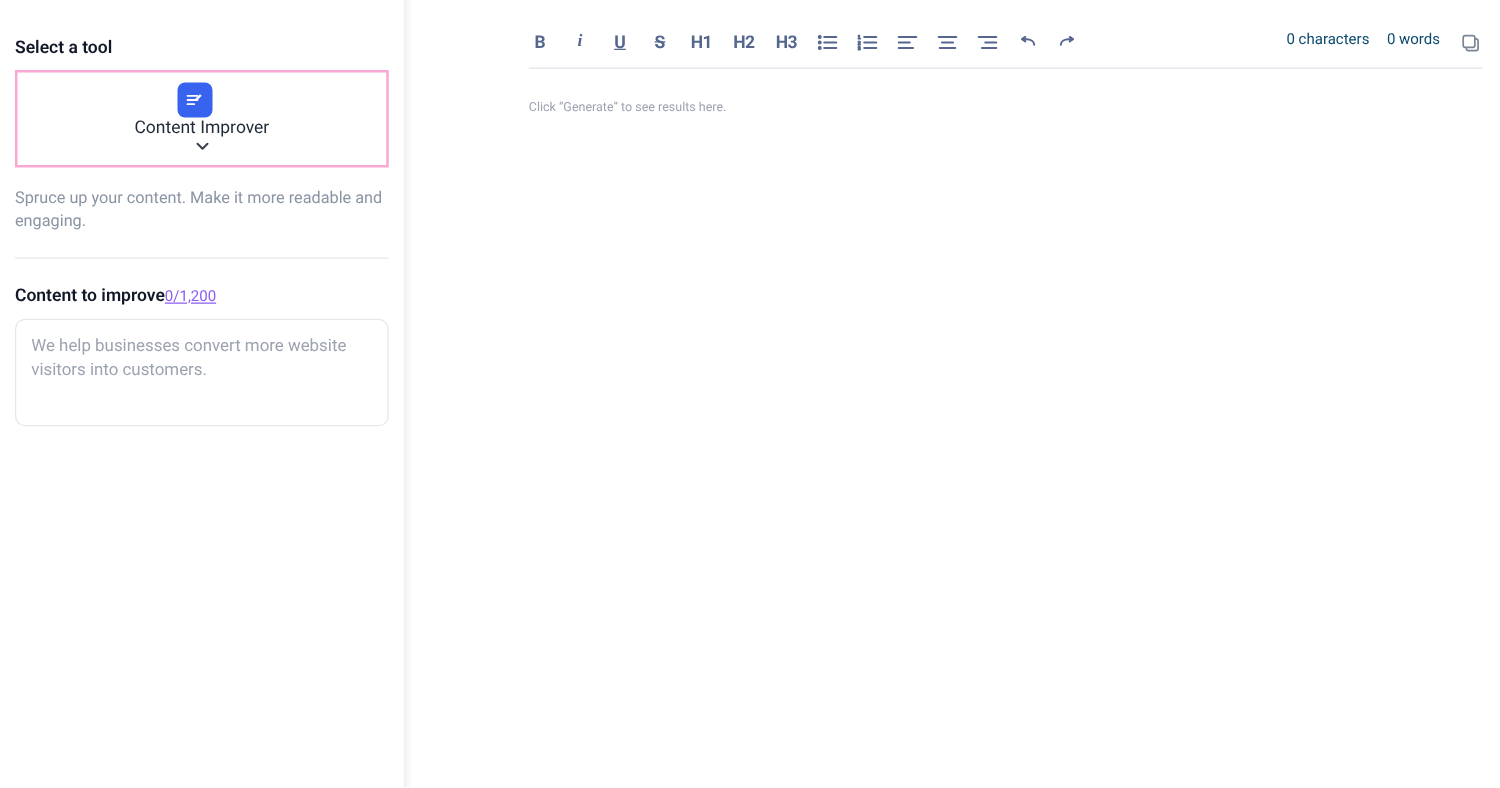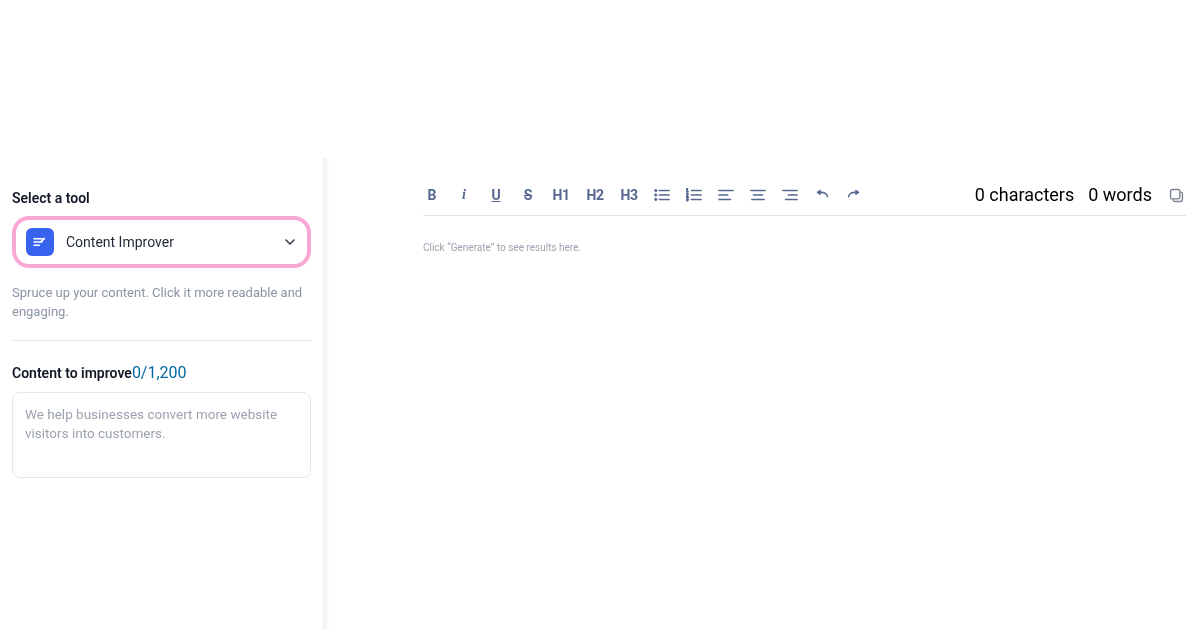--- a/index.html
+++ b/index.html
@@ -9,44 +9,44 @@
     width: 1200px;
     height: 630px;
     overflow: hidden;
     color: #1f2937;
   }
 
   .container {
     display: flex;
     width: 100%;
     height: 100%;
-    padding-top: 160px;
   }
 
   
   .sidebar {
     width: 323px;
     padding: 30px 12px 12px 12px;
     background: #fff;
   }
 
   .section-label {
     font-size: 14px;
     font-weight: 600;
     color: #111827;
     margin-bottom: 10px;
   }
 
   .tool-select {
     display: flex;
     align-items: center;
-    border: 4px solid #f9a8d4;
-    border-radius: 17px;
+    border: 2px solid #f9a8d4;
+    border-radius: 0;
     padding: 8px 10px;
     cursor: pointer;
+    flex-direction: column;
   }
 
   .tool-icon {
     width: 28px;
     height: 28px;
     background: #3763ef;
     border-radius: 6px;
     display: flex;
     align-items: center;
     justify-content: center;
@@ -82,22 +82,23 @@
     border-top: 1px solid #e5e7eb;
     margin: 18px 0 22px 0;
   }
 
   .field-header {
     display: flex;
     align-items: baseline;
   }
 
   .field-header .count {
-    font-size: 16px;
-    color: #0369a1;
+    font-size: 12px;
+    color: #8b5cf6;
+    text-decoration: underline;
   }
 
   .content-textarea {
     width: 100%;
     margin-top: 10px;
     border: 1px solid #e5e7eb;
     border-radius: 8px;
     padding: 12px 12px;
     font-size: 13.5px;
     color: #1f2937;
@@ -158,23 +159,23 @@
   .tb-underline { text-decoration: underline; }
   .tb-strike { text-decoration: line-through; }
   .tb-btn svg { width: 16px; height: 14px; display: block; }
   .tb-btn svg * { stroke: #55678f; }
 
   .spacer { flex: 1; }
 
   .stats {
     display: flex;
     gap: 14px;
-    align-items: flex-end;
-    color: #000000;
-    font-size: 18px;
+    align-items: flex-start;
+    color: #0c4a6e;
+    font-size: 12px;
   }
 
   .copy-btn {
     width: 20px;
     height: 20px;
     display: flex;
     align-items: center;
     justify-content: center;
     cursor: pointer;
   }
@@ -207,21 +208,21 @@
         </svg>
       </span>
       <span class="tool-name">Content Improver</span>
       <span class="chevron">
         <svg viewBox="0 0 12 12" width="12" height="12">
             <path d="M2 4l4 4 4-4" stroke="#3a3f4a" stroke-width="1.6" fill="none" stroke-linecap="round" stroke-linejoin="round"></path>
           </svg>
       </span>
     </div>
 
-    <div class="tool-desc">Spruce up your content. Click it more readable and engaging.</div>
+    <div class="tool-desc">Spruce up your content. Make it more readable and engaging.</div>
 
     <hr class="divider">
 
     <div class="field-header">
       <div class="section-label" style="margin-bottom:0">Content to improve</div>
       <div class="count">0/1,200</div>
     </div>
 
     <textarea class="content-textarea" placeholder="We help businesses convert more website visitors into customers." style=""></textarea>
   </div>

